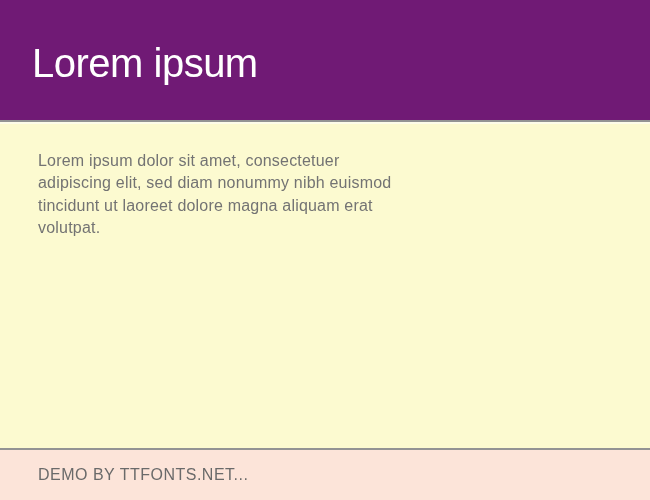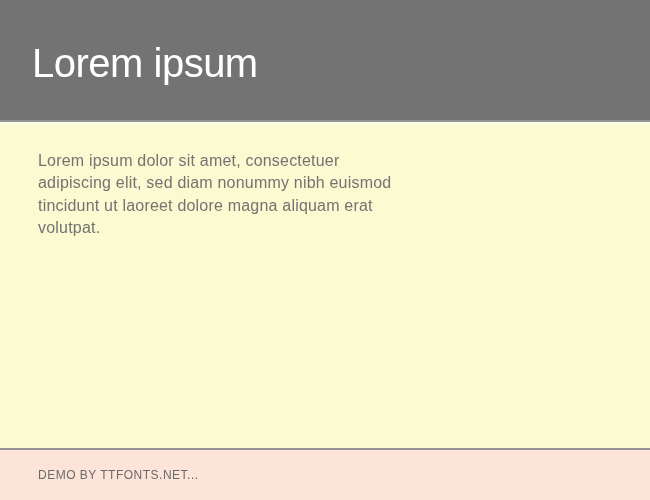--- a/index.html
+++ b/index.html
@@ -9,21 +9,21 @@
     }
     body {
       width: 650px;
       height: 500px;
       display: flex;
       flex-direction: column;
       font-family: 'Helvetica Neue', Arial, sans-serif;
       font-stretch: condensed;
     }
     .header {
-      background-color: #737373;
+      background-color: #701a75;
       padding: 28px 32px 22px 32px;
       height: 120px;
       display: flex;
       align-items: center;
     }
     .header-title {
       color: #ffffff;
       font-size: 40px;
       font-weight: 300;
       letter-spacing: -0.5px;
@@ -55,21 +55,21 @@
     }
     .footer {
       background-color: #fce4d9;
       height: 50px;
       padding: 16px 38px;
       display: flex;
       align-items: center;
     }
     .footer-text {
       color: #6a6a6a;
-      font-size: 12px;
+      font-size: 16px;
       font-weight: 300;
       letter-spacing: 0.5px;
     }
   </style>
 </head>
 <body>
 
 <div class="header">
   <div class="header-title">Lorem ipsum</div>
 </div>

